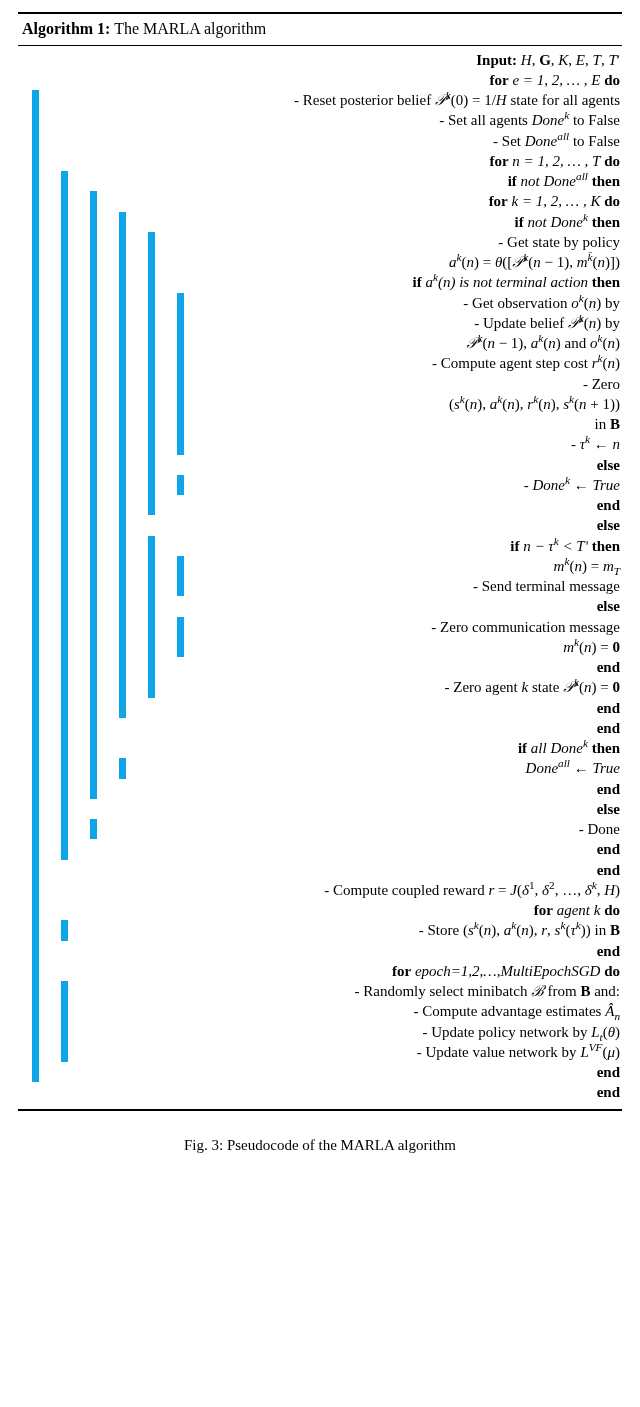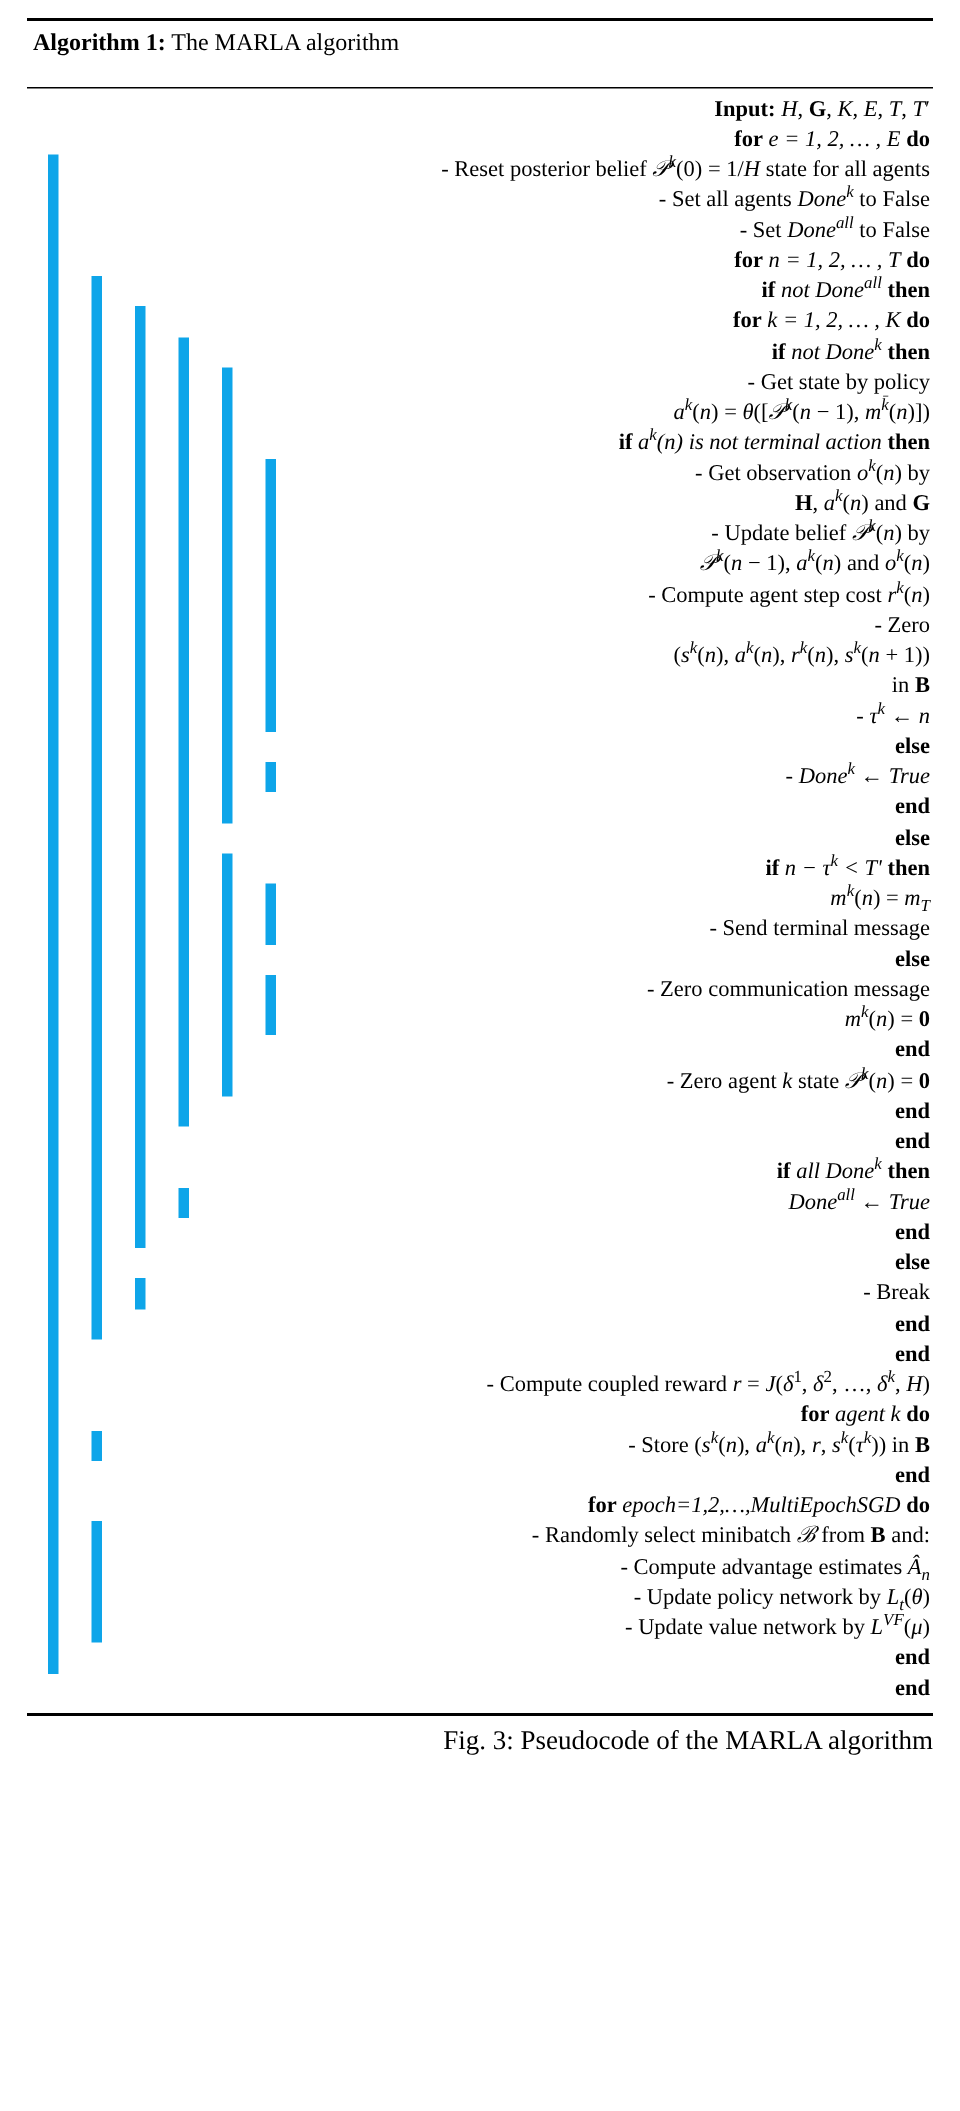--- a/index.html
+++ b/index.html
@@ -12,35 +12,35 @@
     box-sizing: border-box;
     font-size: 15.5px;
     line-height: 1.35;
   }
   .algo-box {
     border-top: 2px solid #000;
     border-bottom: 2px solid #000;
     padding: 0;
   }
   .algo-title {
-    padding: 4px 0 18px 4px;
+    padding: 4px 0 5px 4px;
     border-bottom: 1px solid #000;
     font-size: 16px;
   }
   .algo-body {
     padding: 4px 2px 6px 8px;
     font-size: 15px;
     text-align: right;
   }
   .kw { font-weight: bold; }
   .it { font-style: italic; }
   .caption {
-    text-align: right;
-    margin-top: 4px;
-    font-size: 18px;
+    text-align: center;
+    margin-top: 24px;
+    font-size: 15px;
   }
   .line { white-space: nowrap; }
   .indent-block {
     border-left: 7px solid #0ea5e9;
     margin-left: 6px;
     padding-left: 16px;
   }
   sup, sub { line-height: 0; font-size: 0.75em; }
 </style>
 </head>
@@ -106,21 +106,20 @@
               <div class="line" style="padding-left:14px"><span class="it">a<sup>k</sup></span>(<span class="it">n</span>) = <span class="it">θ</span>([<span class="it">𝒫<sup>k</sup></span>(<span class="it">n</span> − 1), <span class="it">m<sup>k̄</sup></span>(<span class="it">n</span>)])</div>
 
               <div class="line">
                 <span class="kw">if</span>
                 <span class="it"> a<sup>k</sup>(n) is not terminal action</span>
                 <span class="kw">then</span>
               </div>
 
               <div class="indent-block">
                 <div class="line">- Get observation <span class="it">o<sup>k</sup></span>(<span class="it">n</span>) by</div>
-                <div class="line" style="padding-left:12px"><span class="kw">H</span>, <span class="it">a<sup>k</sup></span>(<span class="it">n</span>) and <span class="kw">G</span></div>
                 <div class="line">- Update belief <span class="it">𝒫<sup>k</sup></span>(<span class="it">n</span>) by</div>
                 <div class="line" style="padding-left:12px"><span class="it">𝒫<sup>k</sup></span>(<span class="it">n</span> − 1), <span class="it">a<sup>k</sup></span>(<span class="it">n</span>) and <span class="it">o<sup>k</sup></span>(<span class="it">n</span>)</div>
                 <div class="line">- Compute agent step cost <span class="it">r<sup>k</sup></span>(<span class="it">n</span>)</div>
                 <div class="line">- Zero</div>
                 <div class="line" style="padding-left:12px">(<span class="it">s<sup>k</sup></span>(<span class="it">n</span>), <span class="it">a<sup>k</sup></span>(<span class="it">n</span>), <span class="it">r<sup>k</sup></span>(<span class="it">n</span>), <span class="it">s<sup>k</sup></span>(<span class="it">n</span> + 1))</div>
                 <div class="line" style="padding-left:12px">in <span class="kw">B</span></div>
                 <div class="line">- <span class="it">τ<sup>k</sup></span> ← <span class="it">n</span></div>
               </div>
 
               <div class="line kw">else</div>
@@ -160,21 +159,21 @@
             <span class="kw">then</span>
           </div>
           <div class="indent-block">
             <div class="line"><span class="it">Done<sup>all</sup></span> ← <span class="it">True</span></div>
           </div>
           <div class="line kw">end</div>
         </div>
 
         <div class="line kw">else</div>
         <div class="indent-block">
-          <div class="line">- Break</div>
+          <div class="line">- Done</div>
         </div>
         <div class="line kw">end</div>
       </div>
       <div class="line kw">end</div>
 
       <div class="line">- Compute coupled reward <span class="it">r</span> = <span class="it">J</span>(<span class="it">δ</span><sup>1</sup>, <span class="it">δ</span><sup>2</sup>, …, <span class="it">δ<sup>k</sup></span>, <span class="it">H</span>)</div>
 
       <div class="line">
         <span class="kw">for</span>
         <span class="it">agent k</span>

